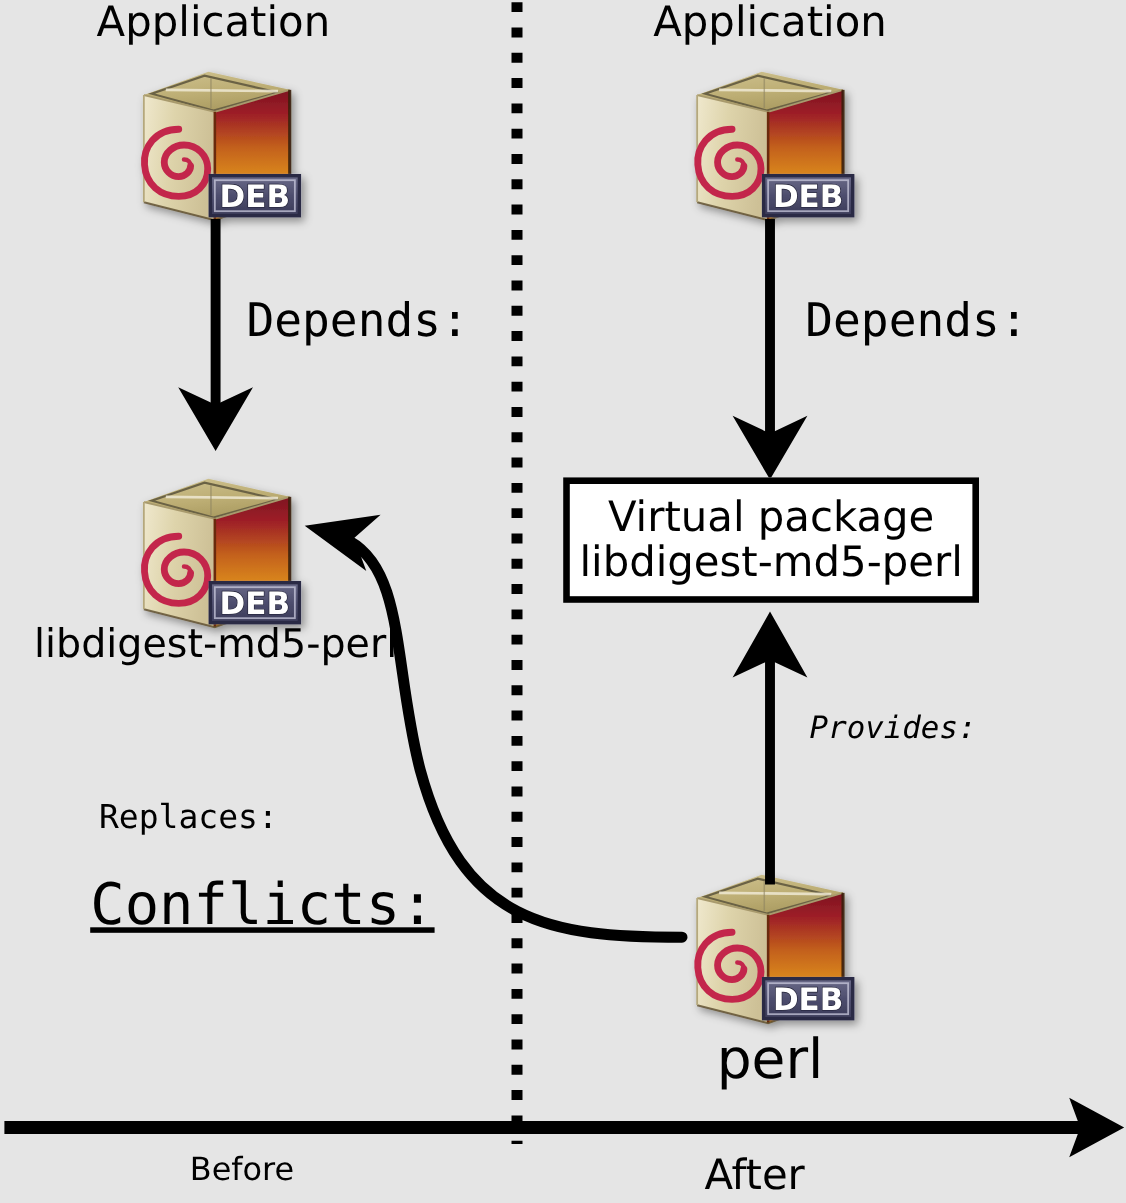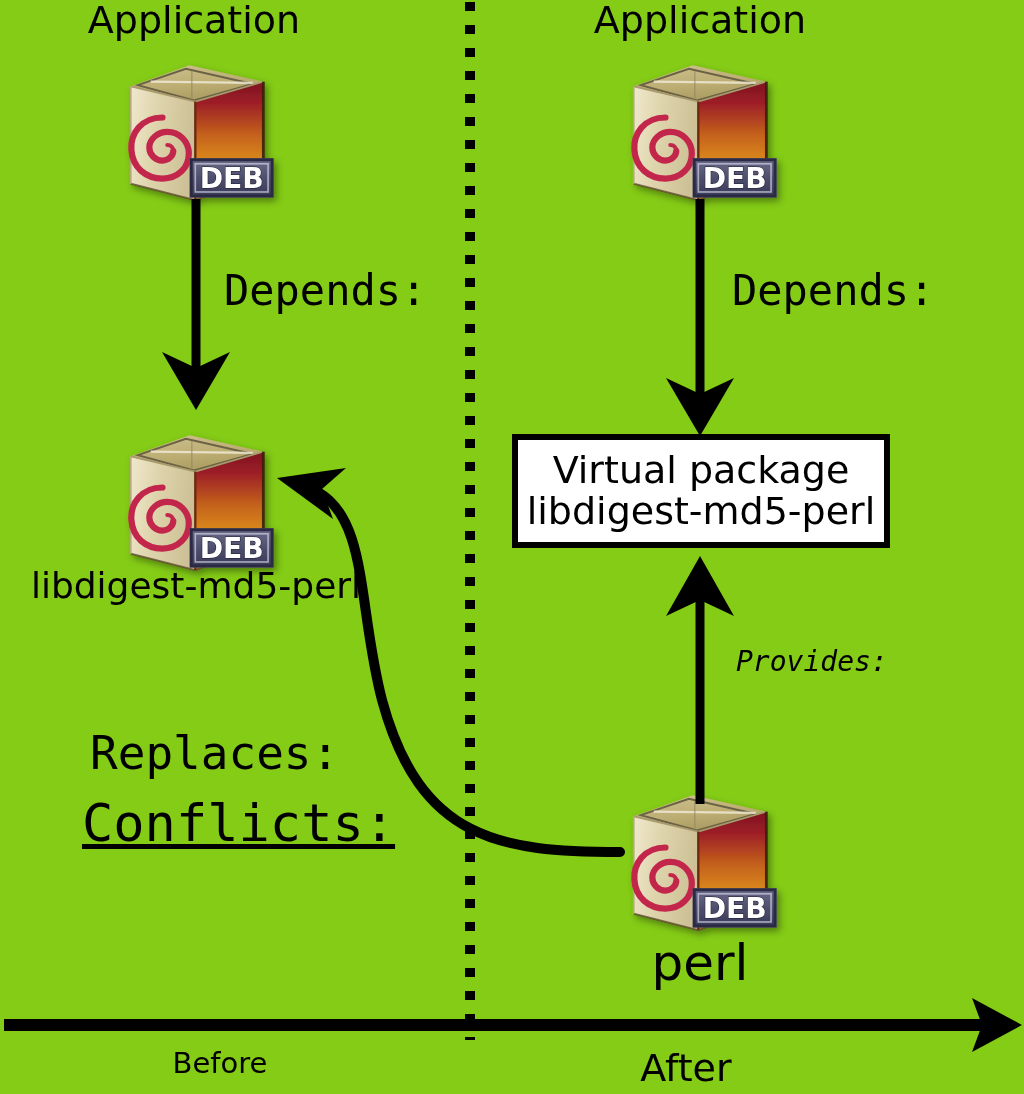--- a/index.html
+++ b/index.html
@@ -1,17 +1,17 @@
 <!DOCTYPE html>
 <html><head>
 <meta charset="utf-8">
 <style>
   html,body{margin:0;padding:0;background:#ffffff;}
   body{width:1024px;height:1094px;overflow:hidden;font-family:"DejaVu Sans",sans-serif;}
-  #stage{position:relative;width:1024px;height:1094px;background:#84cc16;}
+  #stage{position:relative;width:1024px;height:1094px;background:#e5e5e5;}
   .lbl{position:absolute;color:#000;white-space:nowrap;}
   .sans{font-family:"DejaVu Sans",sans-serif;}
   .mono{font-family:"DejaVu Sans Mono",monospace;}
   .ctr{transform:translateX(-50%);text-align:center;}
   svg.layer{position:absolute;left:0;top:0;width:1024px;height:1094px;overflow:visible;}
   .vbox{position:absolute;box-sizing:border-box;border:6px solid #000;background:#fff;
         display:flex;flex-direction:column;align-items:center;justify-content:center;}
   .vbox div{font-size:38px;line-height:1.08;color:#000;}
 </style>
 </head>
@@ -117,21 +117,21 @@
       <path d="M1022,1025 L972,998 L982,1025 L972,1052 Z" fill="#000"></path>
     </g>
   </svg>
 
   <div class="lbl sans ctr" style="left:194px;top:-2px;font-size:38px;">Application</div>
 
   <div class="lbl mono" style="left:224px;top:266px;font-size:42px;">Depends:</div>
 
   <div class="lbl sans ctr" style="left:196px;top:565px;font-size:36px;">libdigest-md5-perl</div>
 
-  <div class="lbl mono" style="left:90px;top:726px;font-size:46px;">Replaces:</div>
+  <div class="lbl mono" style="left:90px;top:726px;font-size:30px;">Replaces:</div>
 
   <div class="lbl mono" style="left:82px;top:793px;font-size:52px;text-decoration:underline;">Conflicts:</div>
 
   <div class="lbl sans ctr" style="left:700px;top:-2px;font-size:38px;">Application</div>
 
   <div class="lbl mono" style="left:732px;top:266px;font-size:42px;">Depends:</div>
 
   <div class="vbox" style="left:512px;top:434px;width:378px;height:114px;">
     <div>Virtual package</div>
     <div>libdigest-md5-perl</div>

